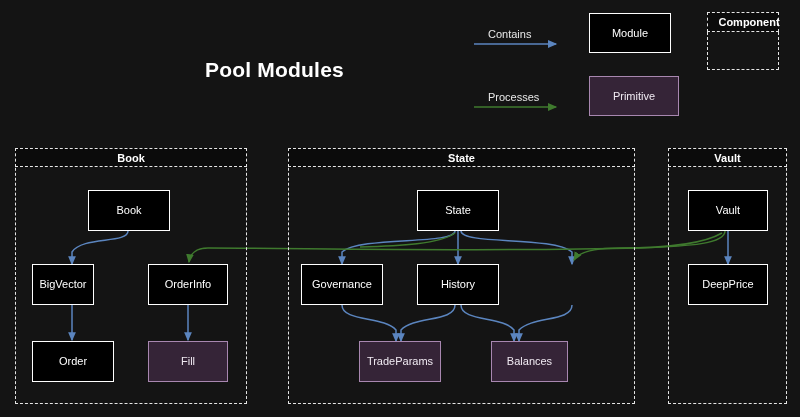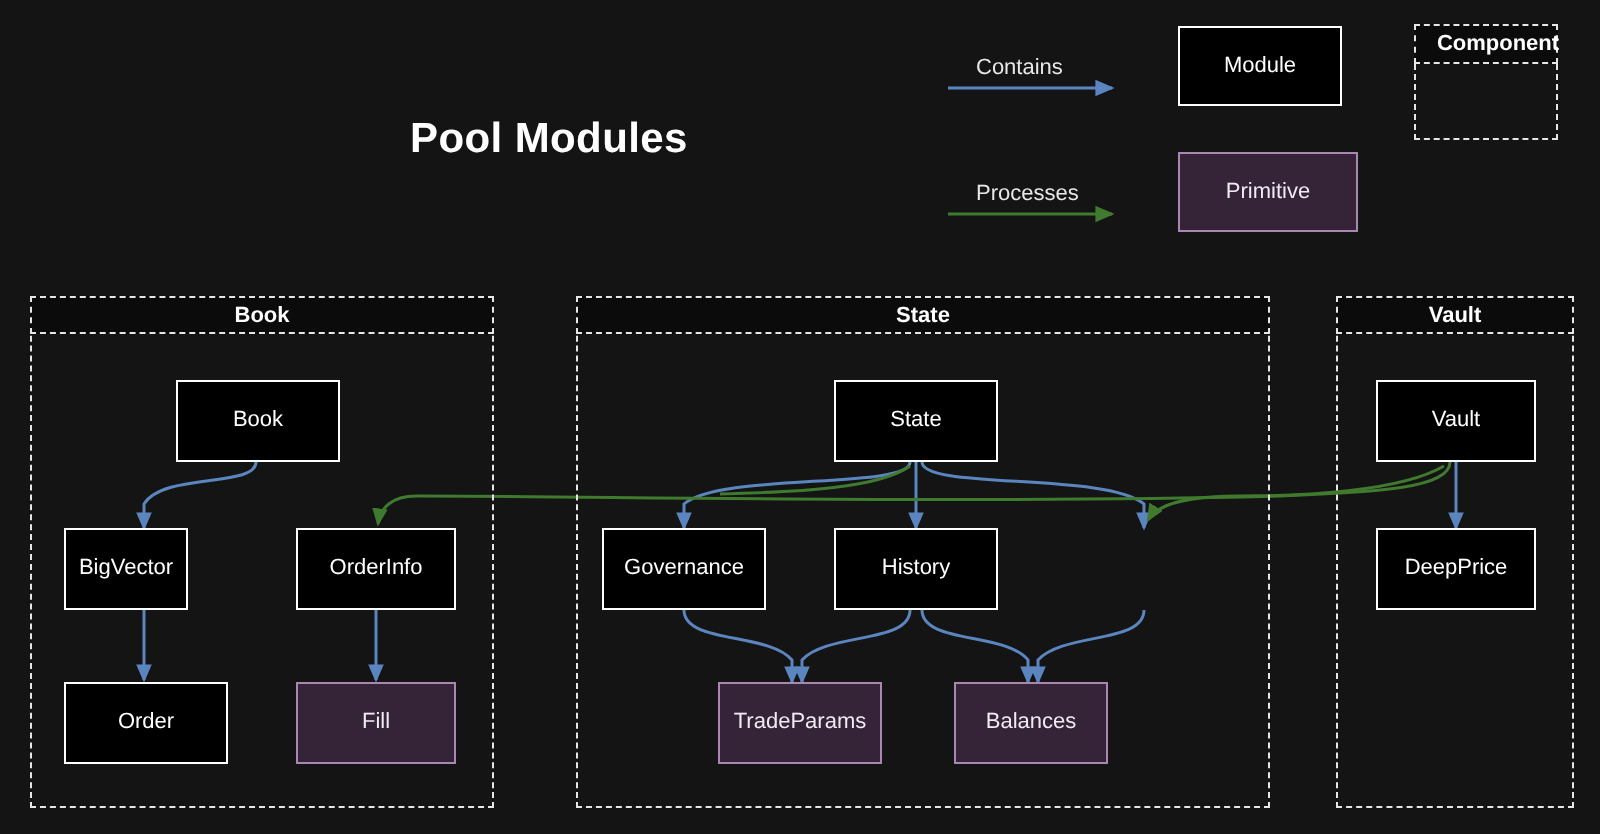--- a/index.html
+++ b/index.html
@@ -143,21 +143,21 @@
   <div class="node module" style="left:32px;top:341px;width:82px;height:41px;">Order</div>
   <div class="node primitive" style="left:148px;top:341px;width:80px;height:41px;">Fill</div>
 
   <div class="component" style="left:288px;top:148px;width:347px;height:256px;"></div>
   <div class="component-header" style="left:288px;top:148px;width:347px;height:19px;">State</div>
 
   <div class="node module" style="left:417px;top:190px;width:82px;height:41px;">State</div>
   <div class="node module" style="left:301px;top:264px;width:82px;height:41px;">Governance</div>
   <div class="node module" style="left:417px;top:264px;width:82px;height:41px;">History</div>
   <div class="node primitive" style="left:359px;top:341px;width:82px;height:41px;">TradeParams</div>
-  <div class="node primitive" style="left:477px;top:341px;width:77px;height:41px;">Balances</div>
+  <div class="node primitive" style="left:491px;top:341px;width:77px;height:41px;">Balances</div>
 
   <div class="component" style="left:668px;top:148px;width:119px;height:256px;"></div>
   <div class="component-header" style="left:668px;top:148px;width:119px;height:19px;">Vault</div>
 
   <div class="node module" style="left:688px;top:190px;width:80px;height:41px;">Vault</div>
   <div class="node module" style="left:688px;top:264px;width:80px;height:41px;">DeepPrice</div>
 
 </div>
 
 </body></html>

